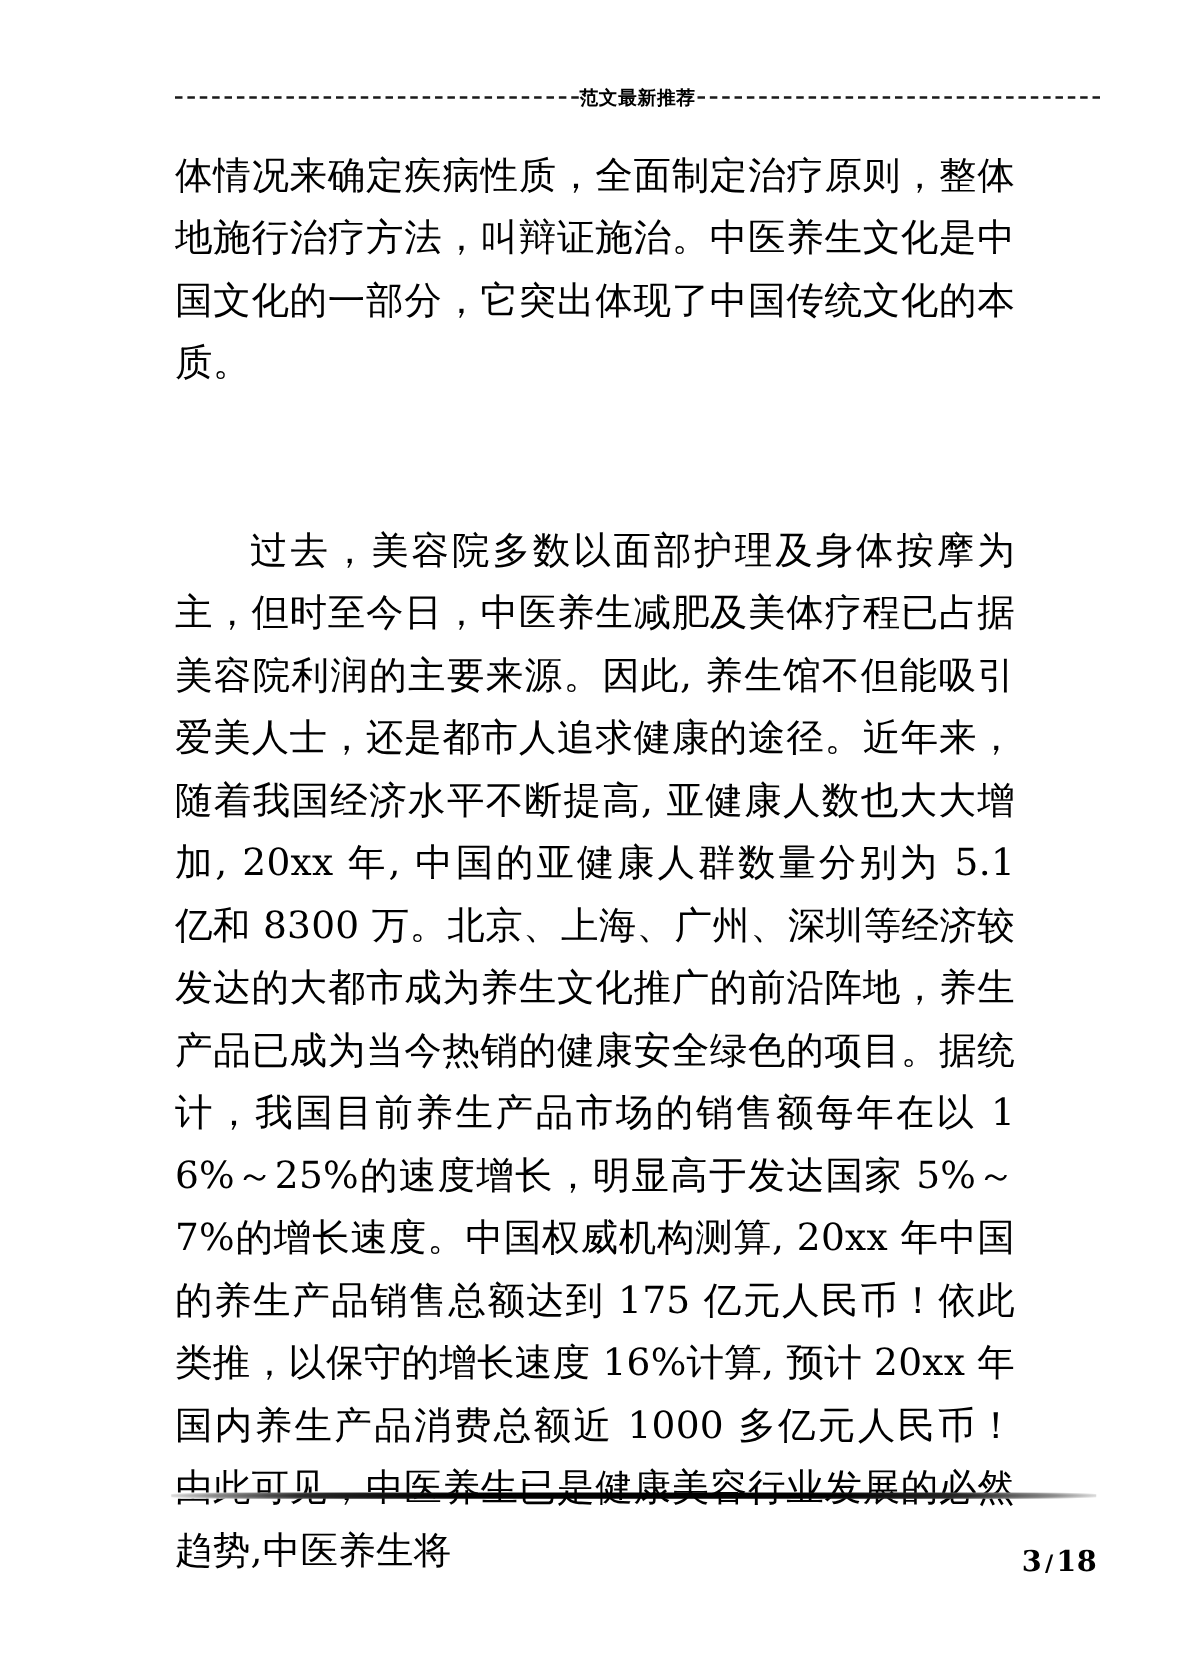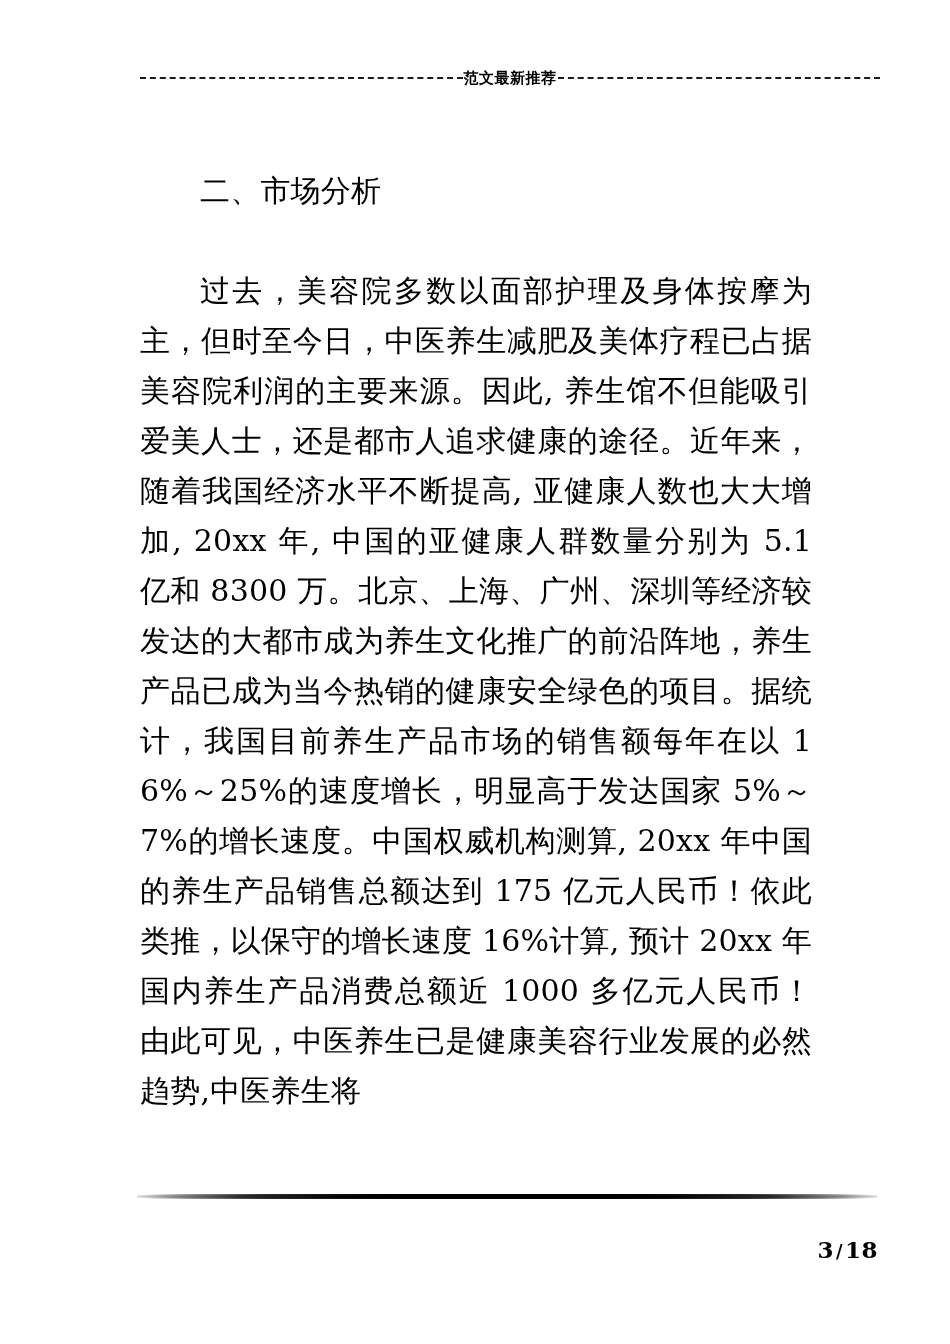--- a/index.html
+++ b/index.html
@@ -134,24 +134,24 @@
 <div class="page">
 
   <div class="page-header">
     <span class="header-rule"></span>
     <span class="header-title">范文最新推荐</span>
     <span class="header-rule"></span>
   </div>
 
   <div class="body-block">
 
+    <p class="para para-continued">体情况来确定疾病性质，全面制定治疗原则，整体地施行治疗方法，叫辩证施治。中医养生文化是中国文化的一部分，它突出体现了中国传统文化的本质。</p>
 
     <div class="gap-before-heading"></div>
 
-    <h2 class="section-heading">二、市场分析</h2>
 
     <div class="gap-after-heading"></div>
 
     <p class="para para-indent">过去，美容院多数以面部护理及身体按摩为主，但时至今日，中医养生减肥及美体疗程已占据美容院利润的主要来源。因此, 养生馆不但能吸引爱美人士，还是都市人追求健康的途径。近年来，随着我国经济水平不断提高, 亚健康人数也大大增加, 20xx 年, 中国的亚健康人群数量分别为 5.1 亿和 8300 万。北京、上海、广州、深圳等经济较发达的大都市成为养生文化推广的前沿阵地，养生产品已成为当今热销的健康安全绿色的项目。据统计，我国目前养生产品市场的销售额每年在以 16%～25%的速度增长，明显高于发达国家 5%～7%的增长速度。中国权威机构测算, 20xx 年中国的养生产品销售总额达到 175 亿元人民币！依此类推，以保守的增长速度 16%计算, 预计 20xx 年国内养生产品消费总额近 1000 多亿元人民币！ 由此可见，中医养生已是健康美容行业发展的必然趋势,中医养生将</p>
 
   </div>
 
   <div class="page-footer">
     <div class="footer-rule"></div>
     <div class="page-number">

